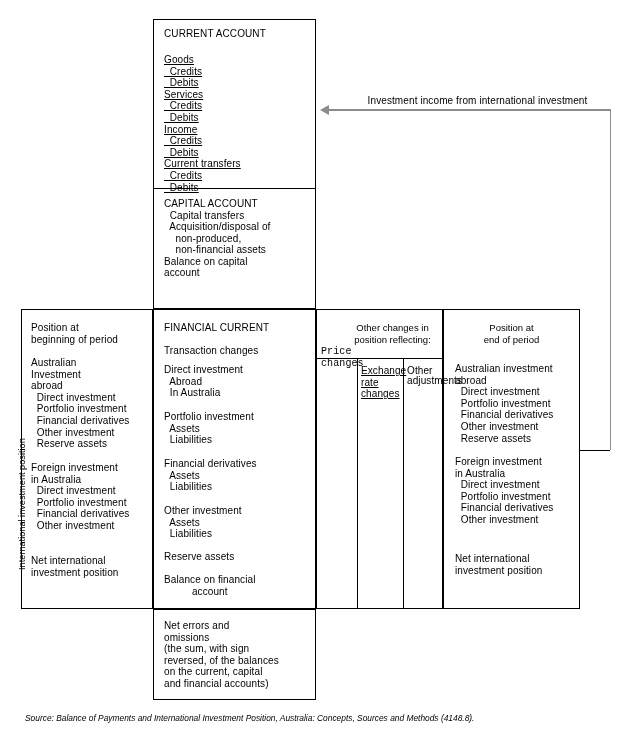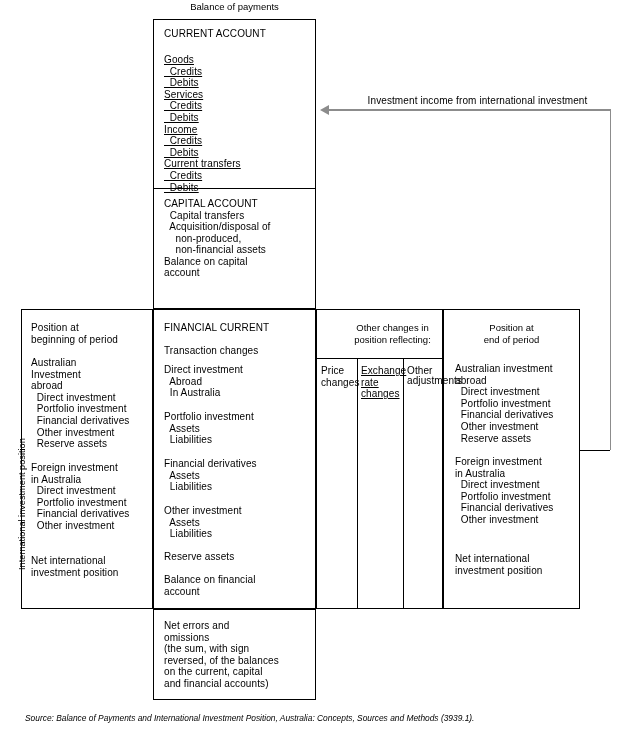--- a/index.html
+++ b/index.html
@@ -90,21 +90,20 @@
     font-style: italic;
     white-space: pre;
     line-height: 11px;
   }
 </style>
 </head>
 <body>
 
 <div class="canvas">
 
-  <div class="caption" style="left:153px; top:1px; width:163px;">Balance of payments</div>
 
   <div class="box" style="left:153px; top:19px; width:163px; height:170px;"></div>
   <div class="txt" style="left:164px; top:28px;">CURRENT ACCOUNT</div>
   <div class="txt" style="left:164px; top:54px;text-decoration:underline;"><span id="ca-lines">Goods
   Credits
   Debits
 Services
   Credits
   Debits
 Income
@@ -161,32 +160,32 @@
   Assets
   Liabilities</span></div>
   <div class="txt" style="left:164px; top:458px;"><span id="fa-g2">Financial derivatives
   Assets
   Liabilities</span></div>
   <div class="txt" style="left:164px; top:505px;"><span id="fa-g3">Other investment
   Assets
   Liabilities</span></div>
 
   <div class="txt" style="left:164px; top:551px;">Reserve assets</div>
-  <div class="txt" style="left:164px; top:574px;">Balance on financial
+  <div class="txt" style="left:164px; top:574px;text-align:center;">Balance on financial
 account</div>
 
   <div class="box" style="left:316px; top:309px; width:127px; height:300px;"></div>
   <div class="divider-h" style="left:316px; top:358px; width:127px;"></div>
   <div class="divider-v" style="left:357px; top:358px; height:251px;"></div>
   <div class="divider-v" style="left:403px; top:358px; height:251px;"></div>
 
   <div class="caption" style="left:316px; top:322px; width:153px;">Other changes in
 position reflecting:</div>
 
-  <div class="txt" style="left:321px; top:365px;"><span id="oc-c0">Price
+  <div class="txt" style="left:321px; top:346px;font-family:Liberation Mono, monospace;"><span id="oc-c0">Price
 changes</span></div>
   <div class="txt" style="left:361px; top:365px;text-decoration:underline;"><span id="oc-c1">Exchange
 rate
 changes</span></div>
   <div class="txt small" style="left:407px; top:366px;"><span id="oc-c2">Other
 adjustments</span></div>
 
   <div class="box" style="left:443px; top:309px; width:137px; height:300px;"></div>
 
   <div class="caption" style="left:443px; top:322px; width:137px;">Position at
@@ -216,15 +215,15 @@
 on the current, capital
 and financial accounts)</div>
 
   <div class="txt center" style="left:345px; top:95px; width:265px; text-align:center;">Investment income from international investment</div>
   <div class="arrow-line" style="left:326px; top:109px; width:285px; height:1.5px;"></div>
   <div class="arrow-line" style="left:609.5px; top:109px; width:1.5px; height:341px;"></div>
   <div class="arrow-head" style="left:320px; top:105px;"></div>
 
   <div class="divider-h" style="left:580px; top:450px; width:30px;"></div>
 
-  <div class="source" style="left:25px; top:713px;">Source: Balance of Payments and International Investment Position, Australia: Concepts, Sources and Methods (3939.1).</div>
+  <div class="source" style="left:25px; top:713px;">Source: Balance of Payments and International Investment Position, Australia: Concepts, Sources and Methods (4148.8).</div>
 
 </div>
 
 </body></html>

